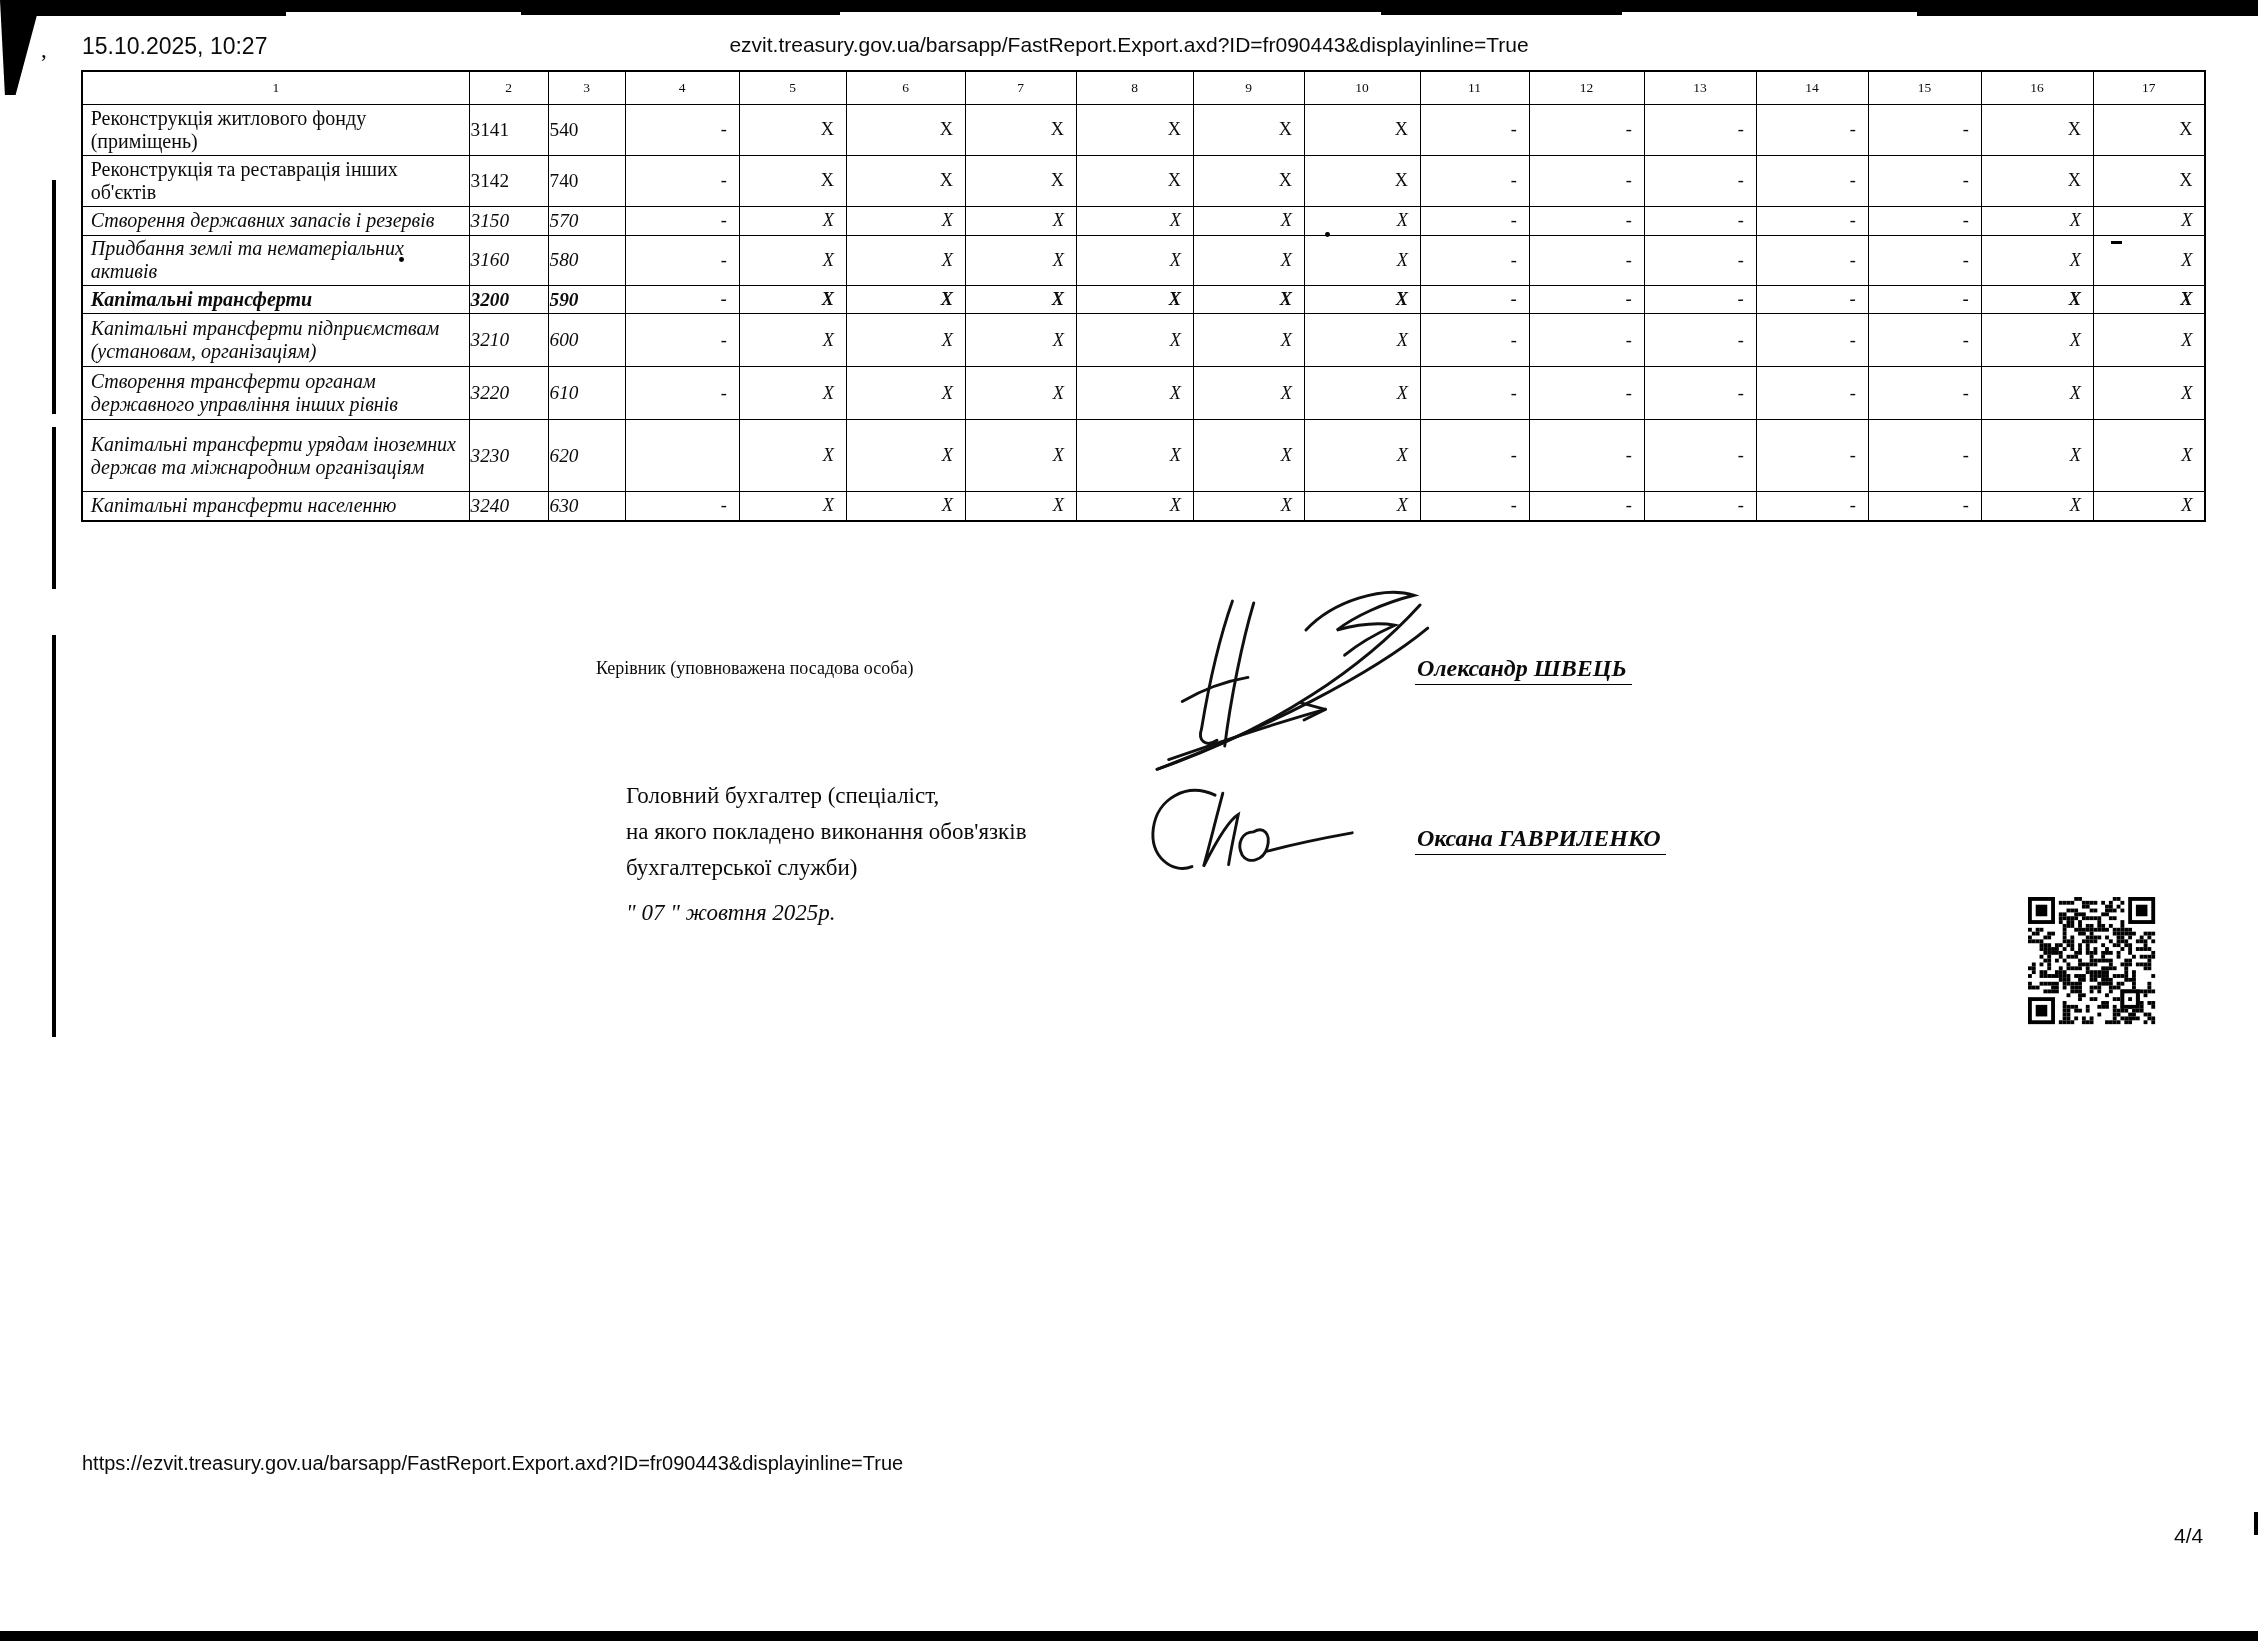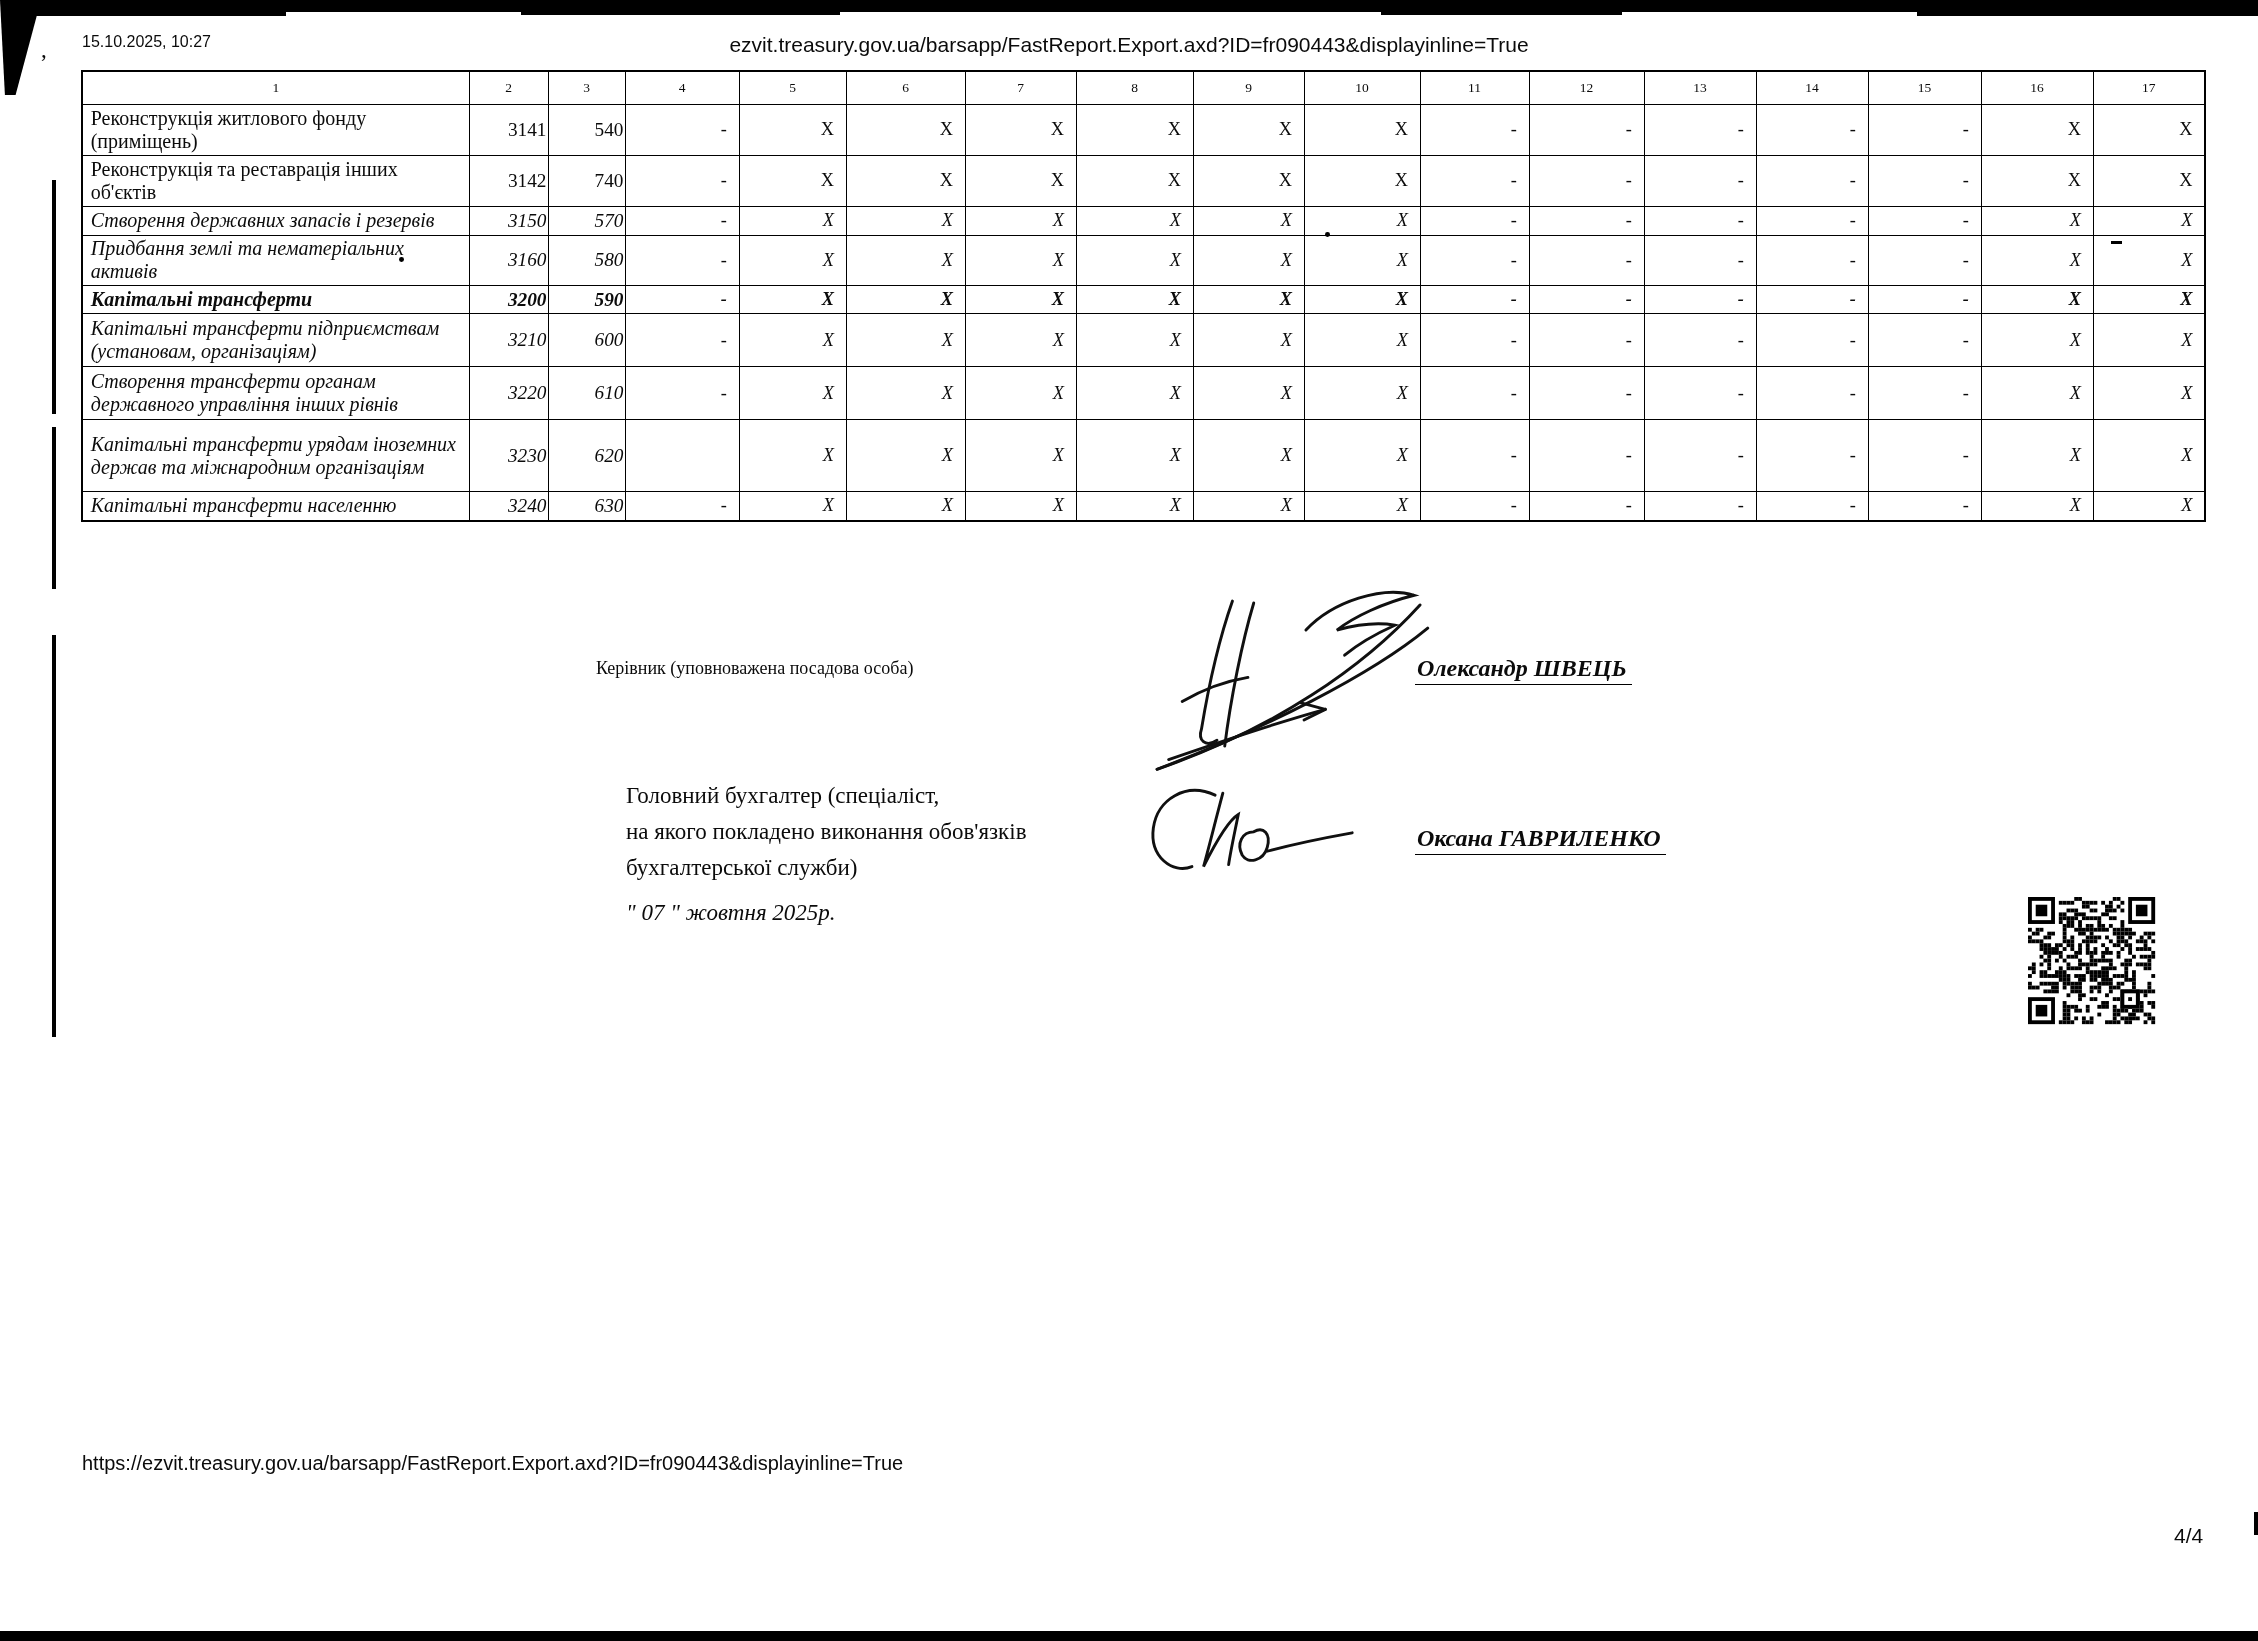--- a/index.html
+++ b/index.html
@@ -16,34 +16,34 @@
   .corner-wedge{left:0;top:0;width:41px;height:95px;background:#000;
     clip-path:polygon(0 0,100% 0,38% 100%,12% 100%);}
   .leftline{left:52px;width:3.9px;background:#000;}
   .rightmark{left:2254px;top:1512px;width:3.9px;height:23px;background:#000;}
   .bottombar{left:0;top:1631px;width:2258px;height:10.6px;background:#000;}
   .dotmark{width:4.8px;height:4.8px;background:#000;border-radius:50%;}
   .dashmark{width:10.6px;height:2.9px;background:#000;}
   .stray-comma{left:41px;top:37px;font-size:23px;}
 
   
-  .print-ts{left:82px;top:33px;font-size:16px;}
+  .print-ts{left:82px;top:33px;font-size:23px;}
   .print-url{left:0;top:33px;width:2258px;text-align:center;font-size:21px;}
   .footer-url{left:82px;top:1452px;font-size:20px;}
   .page-ind{left:2174px;top:1524px;font-size:21px;}
 
   
   table#report-table{
     position:absolute;left:81px;top:70px;width:2123px;
     border-collapse:collapse;table-layout:fixed;border:2.9px solid #000;
   }
   #report-table th,#report-table td{border:1.9px solid #000;overflow:hidden;}
   #report-table th{font-weight:normal;font-size:13.5px;padding:0;}
   td.lbl{font-size:20px;padding:1.9px 3.9px 1.9px 7.7px;line-height:1.15;vertical-align:middle;}
-  td.num{text-align:right;font-size:19.3px;vertical-align:middle;}
+  td.num{text-align:left;font-size:19.3px;vertical-align:middle;}
   td.val{text-align:right;font-size:18.3px;padding-right:11.6px;vertical-align:middle;}
   tr.italic td{font-style:italic;}
   tr.bold-italic td{font-style:italic;font-weight:bold;}
 
   
   .sig-label{left:596px;top:658px;font-size:18px;}
   .acc-label{left:626px;top:778px;font-size:23px;line-height:36px;}
   .sig-name{font-size:24px;font-style:italic;font-weight:600;
     border-bottom:1.9px solid #000;padding:0 5.8px 1.9px 1.9px;}
   .dir-name{left:1415px;top:655px;}

